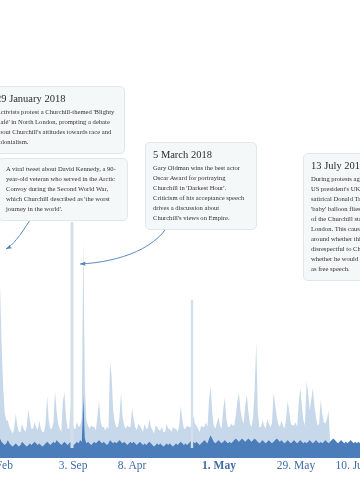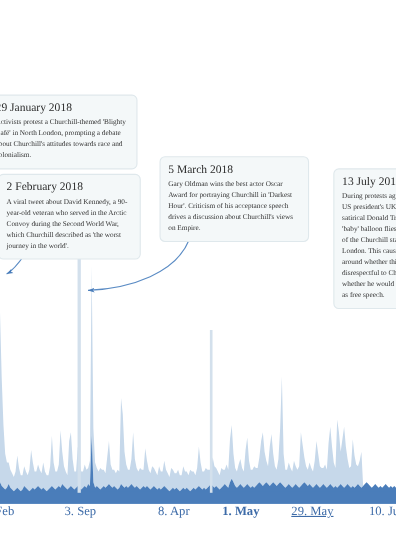--- a/index.html
+++ b/index.html
@@ -50,21 +50,21 @@
     font-family:"Liberation Serif", serif;
     font-size:6.6px;
     color:#333333;
     line-height:1.52;
     margin:0;
   }
 
   
   #callout-1{ left:-12px; top:86px;  width:137px; }
   #callout-2{ left:-2px;  top:158px; width:130px; }
-  #callout-3{ left:145px; top:142px; width:136px; }
+  #callout-3{ left:145px; top:142px; width:112px; }
   #callout-4{ left:303px; top:153px; width:92px;  }
 
   
   #overlay{position:absolute;left:0;top:0;width:360px;height:500px;pointer-events:none;}
 </style>
 </head>
 <body>
 
 <div id="stage">
 
@@ -73,23 +73,23 @@
       <path id="area-upper" fill="#c6d8ea" stroke="none" d="M0.00,53.74 L1.57,114.00 L3.14,156.34 L4.72,182.40 L6.29,190.54 L7.86,190.54 L9.43,197.06 L11.00,200.31 L12.58,203.57 L14.15,198.69 L15.72,184.03 L17.29,195.43 L18.86,201.94 L20.44,201.94 L22.01,193.80 L23.58,198.69 L25.15,201.94 L26.72,197.06 L28.30,179.14 L29.87,190.54 L31.44,198.69 L33.01,198.69 L34.59,192.17 L36.16,197.06 L37.73,200.31 L39.30,190.54 L40.87,198.69 L42.45,201.94 L44.02,201.94 L45.59,193.80 L47.16,166.11 L48.73,190.54 L50.31,198.69 L51.88,198.69 L53.45,192.17 L55.02,161.23 L56.59,180.77 L58.17,193.80 L59.74,198.69 L61.31,201.94 L62.88,171.00 L64.45,162.86 L66.03,187.29 L67.60,198.69 L69.17,198.69 L70.74,175.89 L72.31,190.54 L73.89,198.69 L75.46,198.69 L77.03,192.17 L78.60,197.06 L80.17,195.43 L81.75,188.91 L83.32,11.40 L84.89,159.60 L86.46,190.54 L88.03,195.43 L89.61,198.69 L91.18,195.43 L92.75,197.06 L94.32,197.06 L95.90,200.31 L97.47,185.66 L99.04,171.00 L100.61,192.17 L102.18,197.06 L103.76,197.06 L105.33,200.31 L106.90,197.06 L108.47,198.69 L110.04,131.91 L111.62,146.57 L113.19,180.77 L114.76,192.17 L116.33,197.06 L117.90,197.06 L119.48,187.29 L121.05,162.86 L122.62,187.29 L124.19,195.43 L125.76,198.69 L127.34,195.43 L128.91,197.06 L130.48,197.06 L132.05,177.51 L133.62,188.91 L135.20,197.06 L136.77,200.31 L138.34,193.80 L139.91,195.43 L141.48,198.69 L143.06,201.94 L144.63,193.80 L146.20,198.69 L147.77,198.69 L149.34,188.91 L150.92,197.06 L152.49,200.31 L154.06,203.57 L155.63,195.43 L157.21,197.06 L158.78,200.31 L160.35,200.31 L161.92,197.06 L163.49,201.94 L165.07,201.94 L166.64,193.80 L168.21,198.69 L169.78,198.69 L171.35,201.94 L172.93,197.06 L174.50,198.69 L176.07,198.69 L177.64,201.94 L179.21,195.43 L180.79,175.89 L182.36,190.54 L183.93,198.69 L185.50,198.69 L187.07,195.43 L188.65,197.06 L190.22,197.06 L191.79,197.06 L193.36,185.66 L194.93,193.80 L196.51,195.43 L198.08,198.69 L199.65,201.94 L201.22,195.43 L202.79,197.06 L204.37,197.06 L205.94,192.17 L207.51,197.06 L209.08,169.37 L210.66,156.34 L212.23,182.40 L213.80,195.43 L215.37,198.69 L216.94,192.17 L218.52,187.29 L220.09,195.43 L221.66,198.69 L223.23,179.14 L224.80,167.74 L226.38,188.91 L227.95,197.06 L229.52,197.06 L231.09,193.80 L232.66,195.43 L234.24,195.43 L235.81,185.66 L237.38,171.00 L238.95,162.86 L240.52,180.77 L242.10,188.91 L243.67,193.80 L245.24,175.89 L246.81,164.49 L248.38,182.40 L249.96,193.80 L251.53,197.06 L253.10,187.29 L254.67,159.60 L256.24,112.37 L257.82,182.40 L259.39,197.06 L260.96,197.06 L262.53,190.54 L264.10,195.43 L265.68,198.69 L267.25,188.91 L268.82,193.80 L270.39,197.06 L271.97,193.80 L273.54,162.86 L275.11,174.26 L276.68,185.66 L278.25,193.80 L279.83,197.06 L281.40,190.54 L282.97,195.43 L284.54,198.69 L286.11,188.91 L287.69,171.00 L289.26,182.40 L290.83,193.80 L292.40,195.43 L293.97,195.43 L295.55,192.17 L297.12,197.06 L298.69,172.63 L300.26,157.97 L301.83,175.89 L303.41,190.54 L304.98,195.43 L306.55,151.46 L308.12,162.86 L309.69,180.77 L311.27,169.37 L312.84,157.97 L314.41,175.89 L315.98,187.29 L317.55,195.43 L319.13,193.80 L320.70,169.37 L322.27,184.03 L323.84,192.17 L325.41,193.80 L326.99,188.91 L328.56,180.77 L330.13,211.71 L331.70,210.09 L333.28,208.46 L334.85,210.09 L336.42,211.71 L337.99,213.34 L339.56,211.71 L341.14,210.09 L342.71,211.71 L344.28,213.34 L345.85,211.71 L347.42,213.34 L349.00,211.71 L350.57,210.09 L352.14,211.71 L353.71,213.34 L355.28,211.71 L356.86,213.34 L358.43,211.71 L360.00,213.34 L360.00,213.34 L358.43,211.71 L356.86,213.34 L355.28,211.71 L353.71,213.34 L352.14,211.71 L350.57,210.09 L349.00,211.71 L347.42,213.34 L345.85,211.71 L344.28,213.34 L342.71,211.71 L341.14,210.09 L339.56,211.71 L337.99,213.34 L336.42,211.71 L334.85,210.09 L333.28,208.46 L331.70,210.09 L330.13,211.71 L328.56,213.34 L326.99,211.71 L325.41,210.09 L323.84,211.71 L322.27,213.34 L320.70,211.71 L319.13,213.34 L317.55,211.71 L315.98,210.09 L314.41,211.71 L312.84,213.34 L311.27,211.71 L309.69,210.09 L308.12,211.71 L306.55,213.34 L304.98,211.71 L303.41,213.34 L301.83,211.71 L300.26,210.09 L298.69,211.71 L297.12,213.34 L295.55,211.71 L293.97,210.09 L292.40,211.71 L290.83,213.34 L289.26,211.71 L287.69,210.09 L286.11,211.71 L284.54,213.34 L282.97,211.71 L281.40,210.09 L279.83,211.71 L278.25,210.09 L276.68,208.46 L275.11,210.09 L273.54,211.71 L271.97,213.34 L270.39,211.71 L268.82,210.09 L267.25,211.71 L265.68,213.34 L264.10,211.71 L262.53,210.09 L260.96,211.71 L259.39,213.34 L257.82,211.71 L256.24,210.09 L254.67,208.46 L253.10,210.09 L251.53,211.71 L249.96,210.09 L248.38,208.46 L246.81,210.09 L245.24,211.71 L243.67,210.09 L242.10,208.46 L240.52,210.09 L238.95,211.71 L237.38,210.09 L235.81,208.46 L234.24,210.09 L232.66,211.71 L231.09,213.34 L229.52,211.71 L227.95,213.34 L226.38,211.71 L224.80,210.09 L223.23,211.71 L221.66,213.34 L220.09,211.71 L218.52,210.09 L216.94,211.71 L215.37,213.34 L213.80,211.71 L212.23,208.46 L210.66,205.20 L209.08,208.46 L207.51,213.34 L205.94,211.71 L204.37,210.09 L202.79,211.71 L201.22,213.34 L199.65,214.97 L198.08,213.34 L196.51,211.71 L194.93,213.34 L193.36,211.71 L191.79,210.09 L190.22,211.71 L188.65,213.34 L187.07,214.97 L185.50,213.34 L183.93,214.97 L182.36,213.34 L180.79,211.71 L179.21,213.34 L177.64,214.97 L176.07,213.34 L174.50,214.97 L172.93,216.60 L171.35,214.97 L169.78,213.34 L168.21,214.97 L166.64,213.34 L165.07,214.97 L163.49,216.60 L161.92,214.97 L160.35,213.34 L158.78,214.97 L157.21,213.34 L155.63,214.97 L154.06,216.60 L152.49,214.97 L150.92,213.34 L149.34,211.71 L147.77,213.34 L146.20,214.97 L144.63,213.34 L143.06,214.97 L141.48,213.34 L139.91,211.71 L138.34,213.34 L136.77,214.97 L135.20,213.34 L133.62,211.71 L132.05,213.34 L130.48,211.71 L128.91,213.34 L127.34,214.97 L125.76,213.34 L124.19,211.71 L122.62,213.34 L121.05,211.71 L119.48,210.09 L117.90,211.71 L116.33,213.34 L114.76,211.71 L113.19,213.34 L111.62,211.71 L110.04,210.09 L108.47,213.34 L106.90,214.97 L105.33,213.34 L103.76,211.71 L102.18,213.34 L100.61,211.71 L99.04,210.09 L97.47,211.71 L95.90,213.34 L94.32,211.71 L92.75,213.34 L91.18,214.97 L89.61,213.34 L88.03,211.71 L86.46,213.34 L84.89,208.46 L83.32,166.11 L81.75,211.71 L80.17,210.09 L78.60,213.34 L77.03,211.71 L75.46,213.34 L73.89,214.97 L72.31,213.34 L70.74,211.71 L69.17,213.34 L67.60,214.97 L66.03,213.34 L64.45,211.71 L62.88,213.34 L61.31,214.97 L59.74,213.34 L58.17,211.71 L56.59,210.09 L55.02,213.34 L53.45,211.71 L51.88,213.34 L50.31,214.97 L48.73,213.34 L47.16,211.71 L45.59,213.34 L44.02,214.97 L42.45,216.60 L40.87,214.97 L39.30,213.34 L37.73,214.97 L36.16,213.34 L34.59,211.71 L33.01,213.34 L31.44,214.97 L29.87,213.34 L28.30,214.97 L26.72,216.60 L25.15,214.97 L23.58,213.34 L22.01,211.71 L20.44,214.97 L18.86,216.60 L17.29,214.97 L15.72,213.34 L14.15,214.97 L12.58,216.60 L11.00,214.97 L9.43,213.34 L7.86,210.09 L6.29,213.34 L4.72,214.97 L3.14,213.34 L1.57,211.71 L0.00,208.46 Z"></path>
       <path id="area-lower" fill="#4a7dba" stroke="none" d="M0.00,208.46 L1.57,211.71 L3.14,213.34 L4.72,214.97 L6.29,213.34 L7.86,210.09 L9.43,213.34 L11.00,214.97 L12.58,216.60 L14.15,214.97 L15.72,213.34 L17.29,214.97 L18.86,216.60 L20.44,214.97 L22.01,211.71 L23.58,213.34 L25.15,214.97 L26.72,216.60 L28.30,214.97 L29.87,213.34 L31.44,214.97 L33.01,213.34 L34.59,211.71 L36.16,213.34 L37.73,214.97 L39.30,213.34 L40.87,214.97 L42.45,216.60 L44.02,214.97 L45.59,213.34 L47.16,211.71 L48.73,213.34 L50.31,214.97 L51.88,213.34 L53.45,211.71 L55.02,213.34 L56.59,210.09 L58.17,211.71 L59.74,213.34 L61.31,214.97 L62.88,213.34 L64.45,211.71 L66.03,213.34 L67.60,214.97 L69.17,213.34 L70.74,211.71 L72.31,213.34 L73.89,214.97 L75.46,213.34 L77.03,211.71 L78.60,213.34 L80.17,210.09 L81.75,211.71 L83.32,166.11 L84.89,208.46 L86.46,213.34 L88.03,211.71 L89.61,213.34 L91.18,214.97 L92.75,213.34 L94.32,211.71 L95.90,213.34 L97.47,211.71 L99.04,210.09 L100.61,211.71 L102.18,213.34 L103.76,211.71 L105.33,213.34 L106.90,214.97 L108.47,213.34 L110.04,210.09 L111.62,211.71 L113.19,213.34 L114.76,211.71 L116.33,213.34 L117.90,211.71 L119.48,210.09 L121.05,211.71 L122.62,213.34 L124.19,211.71 L125.76,213.34 L127.34,214.97 L128.91,213.34 L130.48,211.71 L132.05,213.34 L133.62,211.71 L135.20,213.34 L136.77,214.97 L138.34,213.34 L139.91,211.71 L141.48,213.34 L143.06,214.97 L144.63,213.34 L146.20,214.97 L147.77,213.34 L149.34,211.71 L150.92,213.34 L152.49,214.97 L154.06,216.60 L155.63,214.97 L157.21,213.34 L158.78,214.97 L160.35,213.34 L161.92,214.97 L163.49,216.60 L165.07,214.97 L166.64,213.34 L168.21,214.97 L169.78,213.34 L171.35,214.97 L172.93,216.60 L174.50,214.97 L176.07,213.34 L177.64,214.97 L179.21,213.34 L180.79,211.71 L182.36,213.34 L183.93,214.97 L185.50,213.34 L187.07,214.97 L188.65,213.34 L190.22,211.71 L191.79,210.09 L193.36,211.71 L194.93,213.34 L196.51,211.71 L198.08,213.34 L199.65,214.97 L201.22,213.34 L202.79,211.71 L204.37,210.09 L205.94,211.71 L207.51,213.34 L209.08,208.46 L210.66,205.20 L212.23,208.46 L213.80,211.71 L215.37,213.34 L216.94,211.71 L218.52,210.09 L220.09,211.71 L221.66,213.34 L223.23,211.71 L224.80,210.09 L226.38,211.71 L227.95,213.34 L229.52,211.71 L231.09,213.34 L232.66,211.71 L234.24,210.09 L235.81,208.46 L237.38,210.09 L238.95,211.71 L240.52,210.09 L242.10,208.46 L243.67,210.09 L245.24,211.71 L246.81,210.09 L248.38,208.46 L249.96,210.09 L251.53,211.71 L253.10,210.09 L254.67,208.46 L256.24,210.09 L257.82,211.71 L259.39,213.34 L260.96,211.71 L262.53,210.09 L264.10,211.71 L265.68,213.34 L267.25,211.71 L268.82,210.09 L270.39,211.71 L271.97,213.34 L273.54,211.71 L275.11,210.09 L276.68,208.46 L278.25,210.09 L279.83,211.71 L281.40,210.09 L282.97,211.71 L284.54,213.34 L286.11,211.71 L287.69,210.09 L289.26,211.71 L290.83,213.34 L292.40,211.71 L293.97,210.09 L295.55,211.71 L297.12,213.34 L298.69,211.71 L300.26,210.09 L301.83,211.71 L303.41,213.34 L304.98,211.71 L306.55,213.34 L308.12,211.71 L309.69,210.09 L311.27,211.71 L312.84,213.34 L314.41,211.71 L315.98,210.09 L317.55,211.71 L319.13,213.34 L320.70,211.71 L322.27,213.34 L323.84,211.71 L325.41,210.09 L326.99,211.71 L328.56,213.34 L330.13,211.71 L331.70,210.09 L333.28,208.46 L334.85,210.09 L336.42,211.71 L337.99,213.34 L339.56,211.71 L341.14,210.09 L342.71,211.71 L344.28,213.34 L345.85,211.71 L347.42,213.34 L349.00,211.71 L350.57,210.09 L352.14,211.71 L353.71,213.34 L355.28,211.71 L356.86,213.34 L358.43,211.71 L360.00,213.34 L360.00,228.00 L358.43,228.00 L356.86,228.00 L355.28,228.00 L353.71,228.00 L352.14,228.00 L350.57,228.00 L349.00,228.00 L347.42,228.00 L345.85,228.00 L344.28,228.00 L342.71,228.00 L341.14,228.00 L339.56,228.00 L337.99,228.00 L336.42,228.00 L334.85,228.00 L333.28,228.00 L331.70,228.00 L330.13,228.00 L328.56,228.00 L326.99,228.00 L325.41,228.00 L323.84,228.00 L322.27,228.00 L320.70,228.00 L319.13,228.00 L317.55,228.00 L315.98,228.00 L314.41,228.00 L312.84,228.00 L311.27,228.00 L309.69,228.00 L308.12,228.00 L306.55,228.00 L304.98,228.00 L303.41,228.00 L301.83,228.00 L300.26,228.00 L298.69,228.00 L297.12,228.00 L295.55,228.00 L293.97,228.00 L292.40,228.00 L290.83,228.00 L289.26,228.00 L287.69,228.00 L286.11,228.00 L284.54,228.00 L282.97,228.00 L281.40,228.00 L279.83,228.00 L278.25,228.00 L276.68,228.00 L275.11,228.00 L273.54,228.00 L271.97,228.00 L270.39,228.00 L268.82,228.00 L267.25,228.00 L265.68,228.00 L264.10,228.00 L262.53,228.00 L260.96,228.00 L259.39,228.00 L257.82,228.00 L256.24,228.00 L254.67,228.00 L253.10,228.00 L251.53,228.00 L249.96,228.00 L248.38,228.00 L246.81,228.00 L245.24,228.00 L243.67,228.00 L242.10,228.00 L240.52,228.00 L238.95,228.00 L237.38,228.00 L235.81,228.00 L234.24,228.00 L232.66,228.00 L231.09,228.00 L229.52,228.00 L227.95,228.00 L226.38,228.00 L224.80,228.00 L223.23,228.00 L221.66,228.00 L220.09,228.00 L218.52,228.00 L216.94,228.00 L215.37,228.00 L213.80,228.00 L212.23,228.00 L210.66,228.00 L209.08,228.00 L207.51,228.00 L205.94,228.00 L204.37,228.00 L202.79,228.00 L201.22,228.00 L199.65,228.00 L198.08,228.00 L196.51,228.00 L194.93,228.00 L193.36,228.00 L191.79,228.00 L190.22,228.00 L188.65,228.00 L187.07,228.00 L185.50,228.00 L183.93,228.00 L182.36,228.00 L180.79,228.00 L179.21,228.00 L177.64,228.00 L176.07,228.00 L174.50,228.00 L172.93,228.00 L171.35,228.00 L169.78,228.00 L168.21,228.00 L166.64,228.00 L165.07,228.00 L163.49,228.00 L161.92,228.00 L160.35,228.00 L158.78,228.00 L157.21,228.00 L155.63,228.00 L154.06,228.00 L152.49,228.00 L150.92,228.00 L149.34,228.00 L147.77,228.00 L146.20,228.00 L144.63,228.00 L143.06,228.00 L141.48,228.00 L139.91,228.00 L138.34,228.00 L136.77,228.00 L135.20,228.00 L133.62,228.00 L132.05,228.00 L130.48,228.00 L128.91,228.00 L127.34,228.00 L125.76,228.00 L124.19,228.00 L122.62,228.00 L121.05,228.00 L119.48,228.00 L117.90,228.00 L116.33,228.00 L114.76,228.00 L113.19,228.00 L111.62,228.00 L110.04,228.00 L108.47,228.00 L106.90,228.00 L105.33,228.00 L103.76,228.00 L102.18,228.00 L100.61,228.00 L99.04,228.00 L97.47,228.00 L95.90,228.00 L94.32,228.00 L92.75,228.00 L91.18,228.00 L89.61,228.00 L88.03,228.00 L86.46,228.00 L84.89,228.00 L83.32,228.00 L81.75,228.00 L80.17,228.00 L78.60,228.00 L77.03,228.00 L75.46,228.00 L73.89,228.00 L72.31,228.00 L70.74,228.00 L69.17,228.00 L67.60,228.00 L66.03,228.00 L64.45,228.00 L62.88,228.00 L61.31,228.00 L59.74,228.00 L58.17,228.00 L56.59,228.00 L55.02,228.00 L53.45,228.00 L51.88,228.00 L50.31,228.00 L48.73,228.00 L47.16,228.00 L45.59,228.00 L44.02,228.00 L42.45,228.00 L40.87,228.00 L39.30,228.00 L37.73,228.00 L36.16,228.00 L34.59,228.00 L33.01,228.00 L31.44,228.00 L29.87,228.00 L28.30,228.00 L26.72,228.00 L25.15,228.00 L23.58,228.00 L22.01,228.00 L20.44,228.00 L18.86,228.00 L17.29,228.00 L15.72,228.00 L14.15,228.00 L12.58,228.00 L11.00,228.00 L9.43,228.00 L7.86,228.00 L6.29,228.00 L4.72,228.00 L3.14,228.00 L1.57,228.00 L0.00,228.00 Z"></path>
     </svg>
   </div>
 
   <div id="axis-strip"></div>
 
   <div id="axis-labels">
       <span class="axis-tick" style="left: 0px; transform: translateX(-55%);">5. Feb</span>
       <span class="axis-tick" style="left: 73px; transform: translateX(-50%);">3. Sep</span>
-      <span class="axis-tick" style="left: 158px; transform: translateX(-50%);">8. Apr</span>
+      <span class="axis-tick" style="left: 132px; transform: translateX(-50%);">8. Apr</span>
       <span class="axis-tick" style="left: 219px; transform: translateX(-50%); font-weight: bold;">1. May</span>
-      <span class="axis-tick" style="left: 284px; transform: translateX(-50%); text-decoration: underline;">29. May</span>
+      <span class="axis-tick" style="left: 296px; transform: translateX(-50%);">29. May</span>
       <span class="axis-tick" style="left: 352px; transform: translateX(-50%);">10. Jun</span>
     </div>
 
   <svg id="overlay" viewBox="0 0 360 500">
     <defs>
       <marker id="arrowhead" markerWidth="7" markerHeight="7" refX="6" refY="3.2" orient="auto" markerUnits="userSpaceOnUse">
         <path d="M6,3.2 L0,1 L1.6,3.2 L0,5.4 Z" fill="#4a7dba"></path>
       </marker>
     </defs>
 
@@ -100,21 +100,20 @@
 
     <path d="M172,218 C160,248 120,262 80,264" fill="none" stroke="#5a8bc4" stroke-width="1" marker-end="url(#arrowhead)"></path>
   </svg>
 
   <div class="callout" id="callout-1">
     <div class="c-date">29 January 2018</div>
     <div class="c-body">Activists protest a Churchill-themed 'Blighty Café' in North London, prompting a debate about Churchill's attitudes towards race and colonialism.</div>
   </div>
 
   <div class="callout" id="callout-2">
-    <div class="c-date">2 February 2018</div>
     <div class="c-body">A viral tweet about David Kennedy, a 90-year-old veteran who served in the Arctic Convoy during the Second World War, which Churchill described as 'the worst journey in the world'.</div>
   </div>
 
   <div class="callout" id="callout-3">
     <div class="c-date">5 March 2018</div>
     <div class="c-body">Gary Oldman wins the best actor Oscar Award for portraying Churchill in 'Darkest Hour'. Criticism of his acceptance speech drives a discussion about Churchill's views on Empire.</div>
   </div>
 
   <div class="callout" id="callout-4">
     <div class="c-date">13 July 2018</div>

